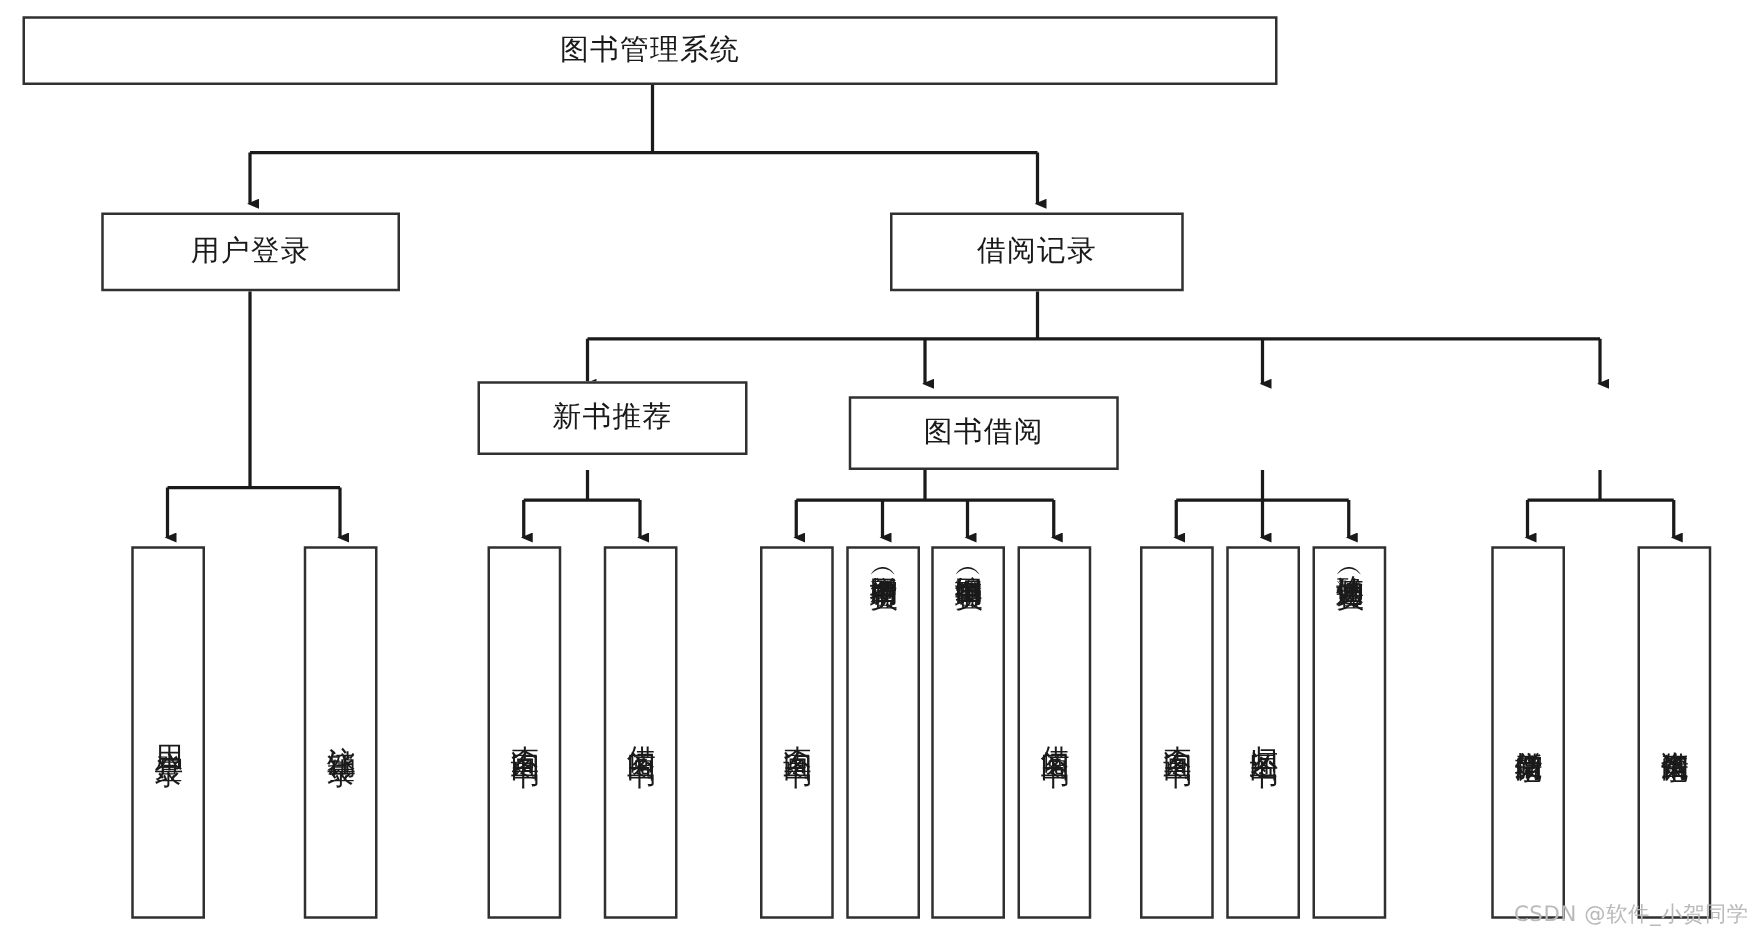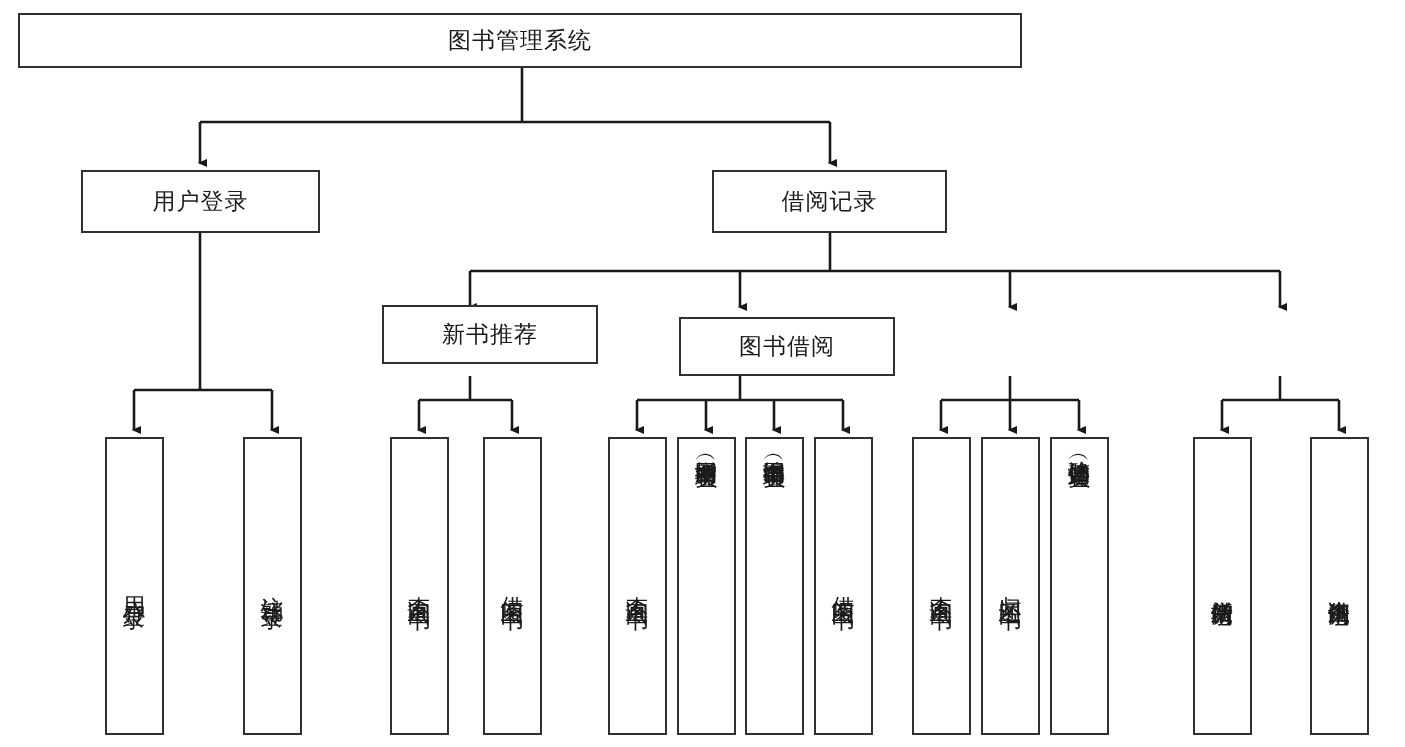--- a/index.html
+++ b/index.html
@@ -160,14 +160,15 @@
     <span>确认归还（管理员）</span>
   </div>
 
   <div class="node vert tall-text" style="left:1193px;top:437px;width:59px;height:298px;">
     <span>新增借阅记录</span>
   </div>
   <div class="node vert tall-text" style="left:1310px;top:437px;width:59px;height:298px;">
     <span>查询借阅记录</span>
   </div>
 
+  <div id="watermark">CSDN @软件_小贺同学</div>
 
 </div>
 
 </body></html>

